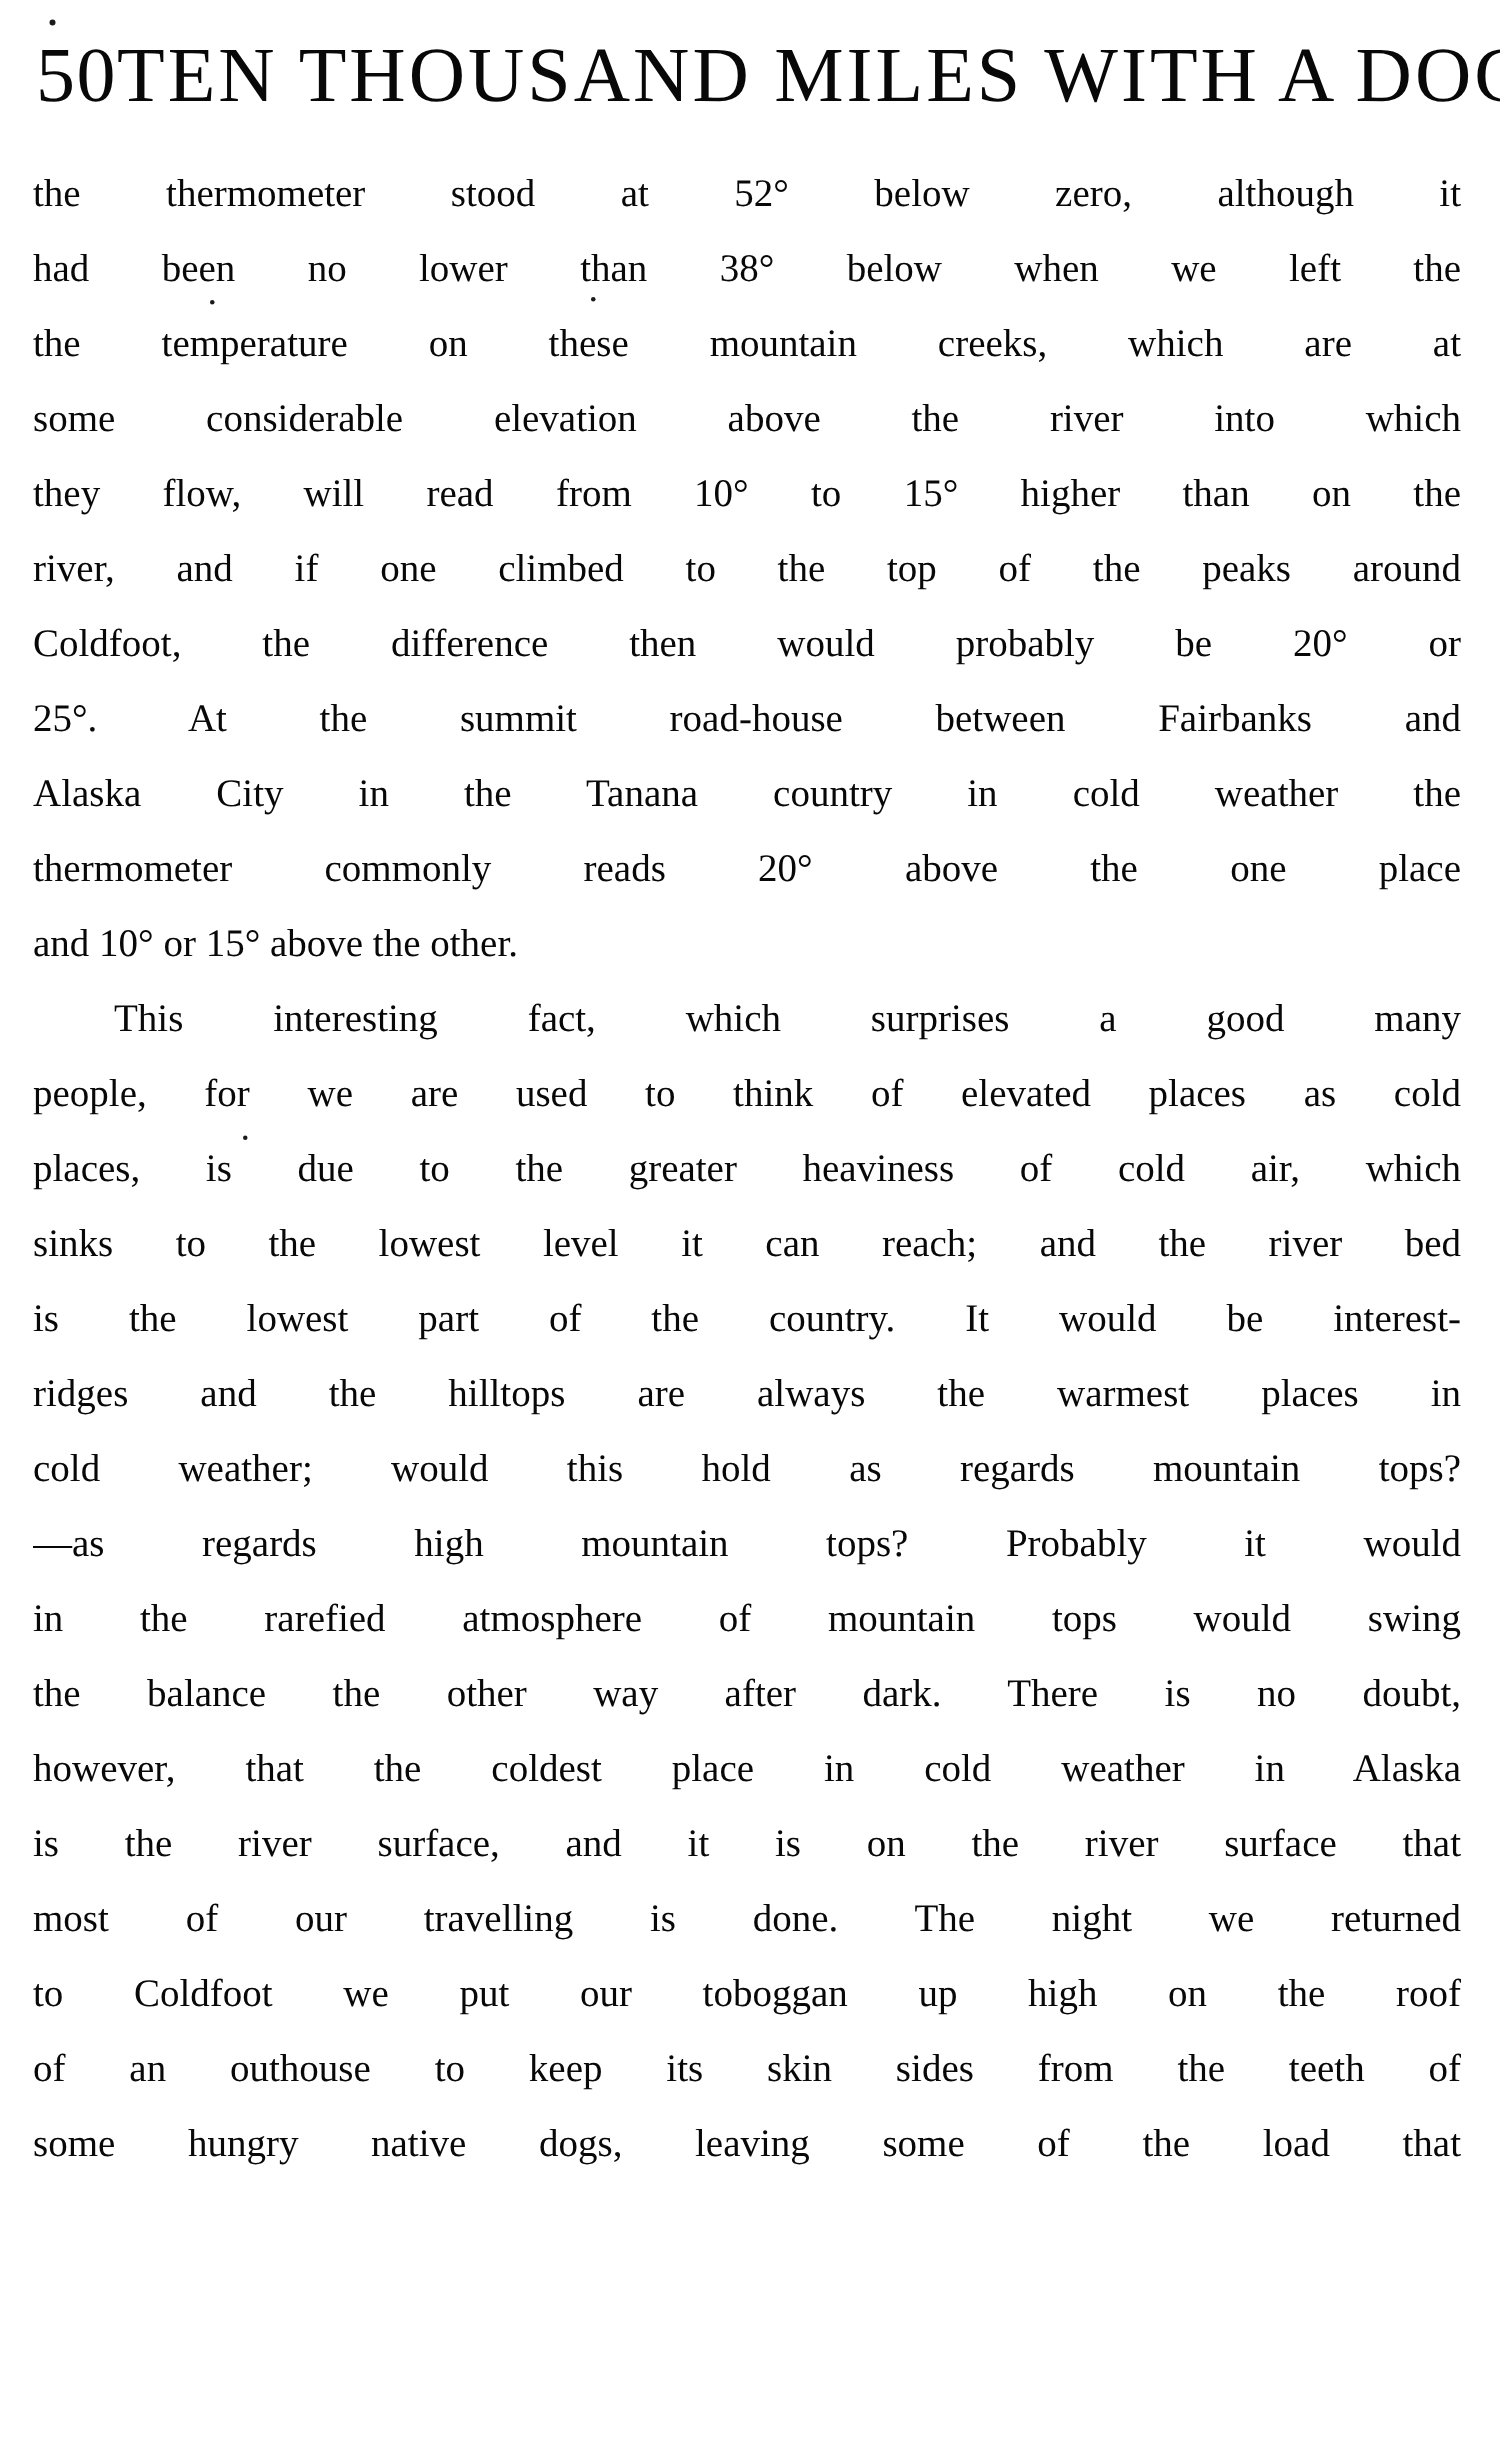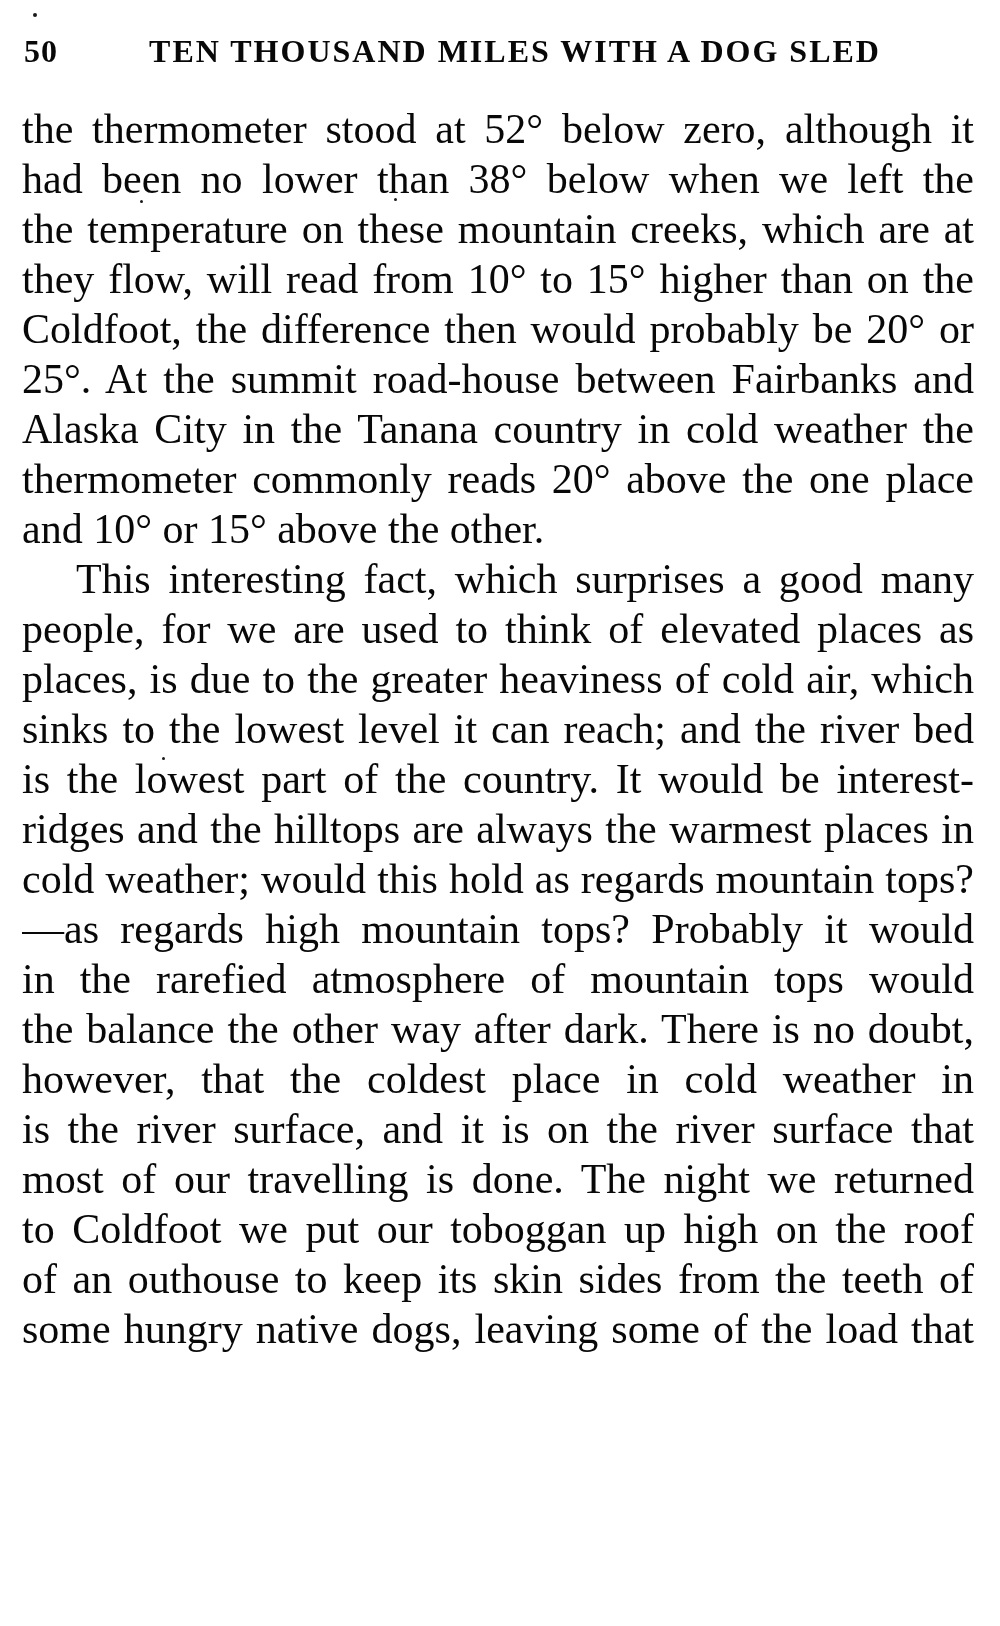--- a/index.html
+++ b/index.html
@@ -12,37 +12,36 @@
     position: relative;
     width: 1000px; height: 1626px;
     background: #ffffff;
     color: #080808;
     overflow: hidden;
   }
   .running-header {
     display: flex;
     align-items: baseline;
     margin: 30px 28px 0 24px;
-    font-size: 32px;
+    font-size: 52px;
     line-height: 42px;
     white-space: nowrap;
-    font-weight: bold;
   }
   .page-number {
     flex: 0 0 auto;
     letter-spacing: 1px;
   }
   .running-title {
     flex: 1 1 auto;
     text-align: center;
     letter-spacing: 2px;
   }
   .text-body {
     margin: 32px 26px 0 22px;
-    font-size: 42px;
+    font-size: 26px;
     line-height: 50px;
   }
   .line {
     height: 50px;
     overflow: hidden;
     text-align: justify;
     text-align-last: justify;
   }
   .line.no-stretch {
     text-align: center;
@@ -74,21 +73,23 @@
   <div class="running-header">
     <span class="page-number">50</span>
     <span class="running-title">TEN THOUSAND MILES WITH A DOG SLED</span>
   </div>
 
   <div class="text-body" id="text-body">
 
   <div class="line">the thermometer stood at 52° below zero, although it</div>
       <div class="line">had been no lower than 38° below when we left the</div>
       <div class="line">the temperature on these mountain creeks, which are at</div>
+      <div class="line">some considerable elevation above the river into which</div>
       <div class="line">they flow, will read from 10° to 15° higher than on the</div>
+      <div class="line">river, and if one climbed to the top of the peaks around</div>
       <div class="line">Coldfoot, the difference then would probably be 20° or</div>
       <div class="line">25°. At the summit road-house between Fairbanks and</div>
       <div class="line">Alaska City in the Tanana country in cold weather the</div>
       <div class="line">thermometer commonly reads 20° above the one place</div>
       <div class="line no-stretch">and 10° or 15° above the other.</div>
       <div class="line indent">This interesting fact, which surprises a good many</div>
       <div class="line">people, for we are used to think of elevated places as cold</div>
       <div class="line">places, is due to the greater heaviness of cold air, which</div>
       <div class="line">sinks to the lowest level it can reach; and the river bed</div>
       <div class="line">is the lowest part of the country. It would be interest-</div>

